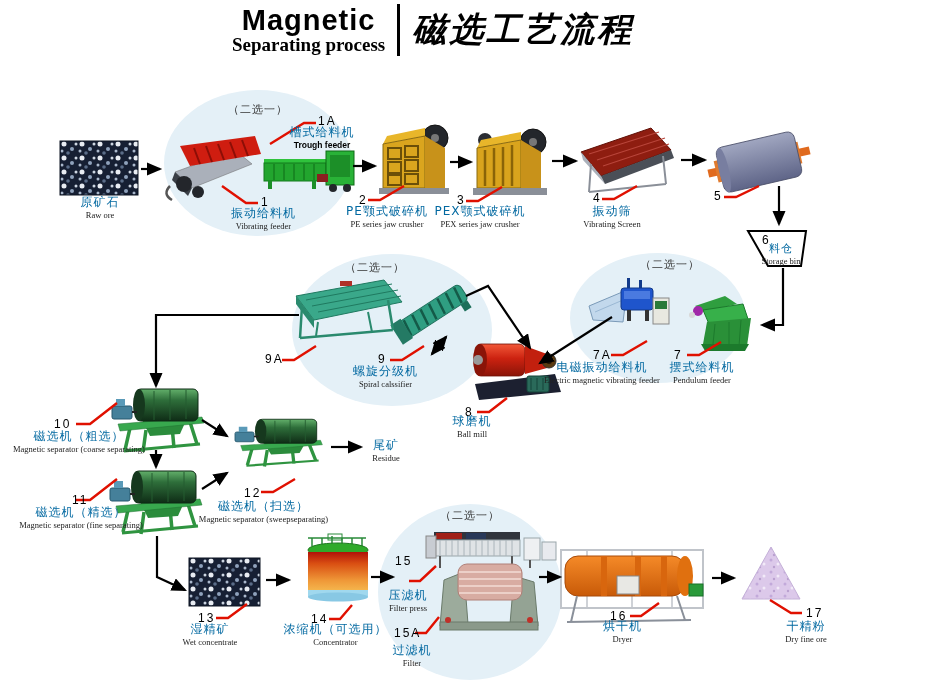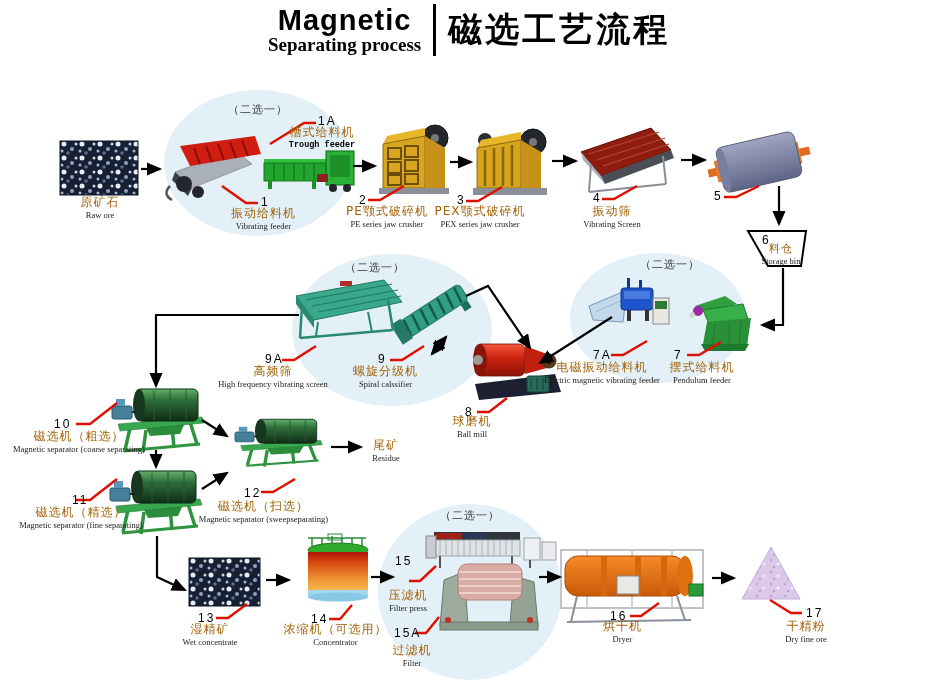--- a/index.html
+++ b/index.html
@@ -1,33 +1,33 @@
 <!DOCTYPE html>
 <html><head>
 <meta charset="utf-8">
 <style>
   html,body{margin:0;padding:0;background:#fff;}
   #stage{position:relative;width:926px;height:689px;background:#ffffff;overflow:hidden;
          font-family:"DejaVu Sans",sans-serif;}
   svg.layer{position:absolute;left:0;top:0;pointer-events:none;}
 
   
-  #title{position:absolute;left:232px;top:4px;display:flex;align-items:center;gap:12px;margin-left:36px;}
+  #title{position:absolute;left:232px;top:4px;display:flex;align-items:center;gap:12px;}
   .t-en{display:flex;flex-direction:column;align-items:center;}
   .t-en1{font-family:"Liberation Sans",sans-serif;font-weight:bold;font-size:29px;letter-spacing:1px;color:#000;line-height:1.05;}
   .t-en2{font-family:"Liberation Serif",serif;font-weight:bold;font-size:19px;color:#000;line-height:1.05;}
   .t-bar{width:3px;height:52px;background:#000;}
-  .t-zh{font-family:"DejaVu Sans",sans-serif;font-weight:bold;font-size:34px;letter-spacing:3px;color:#000;white-space:nowrap;}
+  .t-zh{font-family:"DejaVu Sans",sans-serif;font-weight:bold;font-size:34px;letter-spacing:3px;color:#000;white-space:nowrap;font-style:italic;}
 
   
   .num{position:absolute;font-family:"Liberation Sans",sans-serif;font-size:12px;letter-spacing:2px;color:#000;white-space:nowrap;}
   .lbl{position:absolute;text-align:center;}
-  .lbl .cn{font-family:"DejaVu Sans",sans-serif;font-size:12px;letter-spacing:1px;color:#a16207;line-height:1.15;white-space:nowrap;}
+  .lbl .cn{font-family:"DejaVu Sans",sans-serif;font-size:12px;letter-spacing:1px;color:#0369a1;line-height:1.15;white-space:nowrap;}
   .lbl .en{font-family:"Liberation Serif",serif;font-size:8.5px;color:#222;line-height:1.25;white-space:nowrap;}
-  .lbl .en.b{font-family:Liberation Mono, monospace;font-weight:bold;color:#000;}
+  .lbl .en.b{font-family:Liberation Sans, sans-serif;font-weight:bold;color:#000;}
   .choose{position:absolute;font-family:"DejaVu Sans",sans-serif;font-size:11px;letter-spacing:1px;color:#333;white-space:nowrap;}
 </style>
 </head>
 <body>
 
 <div id="stage">
 
   <svg class="layer" width="926" height="689">
     <ellipse cx="258" cy="163" rx="94" ry="73" fill="#e4f0f7"></ellipse>
     <ellipse cx="392" cy="330" rx="100" ry="76" fill="#e4f0f7"></ellipse>
@@ -399,24 +399,20 @@
       <div class="en">Electric magnetic vibrating feeder</div>
   </div>
   <div class="lbl" style="left:432px;top:415px;width:80px">
     <div class="cn">球磨机</div>
       <div class="en">Ball mill</div>
   </div>
   <div class="lbl" style="left:328px;top:365px;width:115px">
     <div class="cn">螺旋分级机</div>
       <div class="en">Spiral calssifier</div>
   </div>
-  <div class="lbl" style="left:198px;top:365px;width:150px">
-    <div class="cn">高频筛</div>
-      <div class="en">High frequency vibrating screen</div>
-  </div>
   <div class="lbl" style="left:3px;top:430px;width:152px">
     <div class="cn">磁选机（粗选）</div>
       <div class="en">Magnetic separator (coarse separating)</div>
   </div>
   <div class="lbl" style="left:5px;top:506px;width:152px">
     <div class="cn">磁选机（精选）</div>
       <div class="en">Magnetic separator (fine separating)</div>
   </div>
   <div class="lbl" style="left:186px;top:500px;width:155px">
     <div class="cn">磁选机（扫选）</div>

